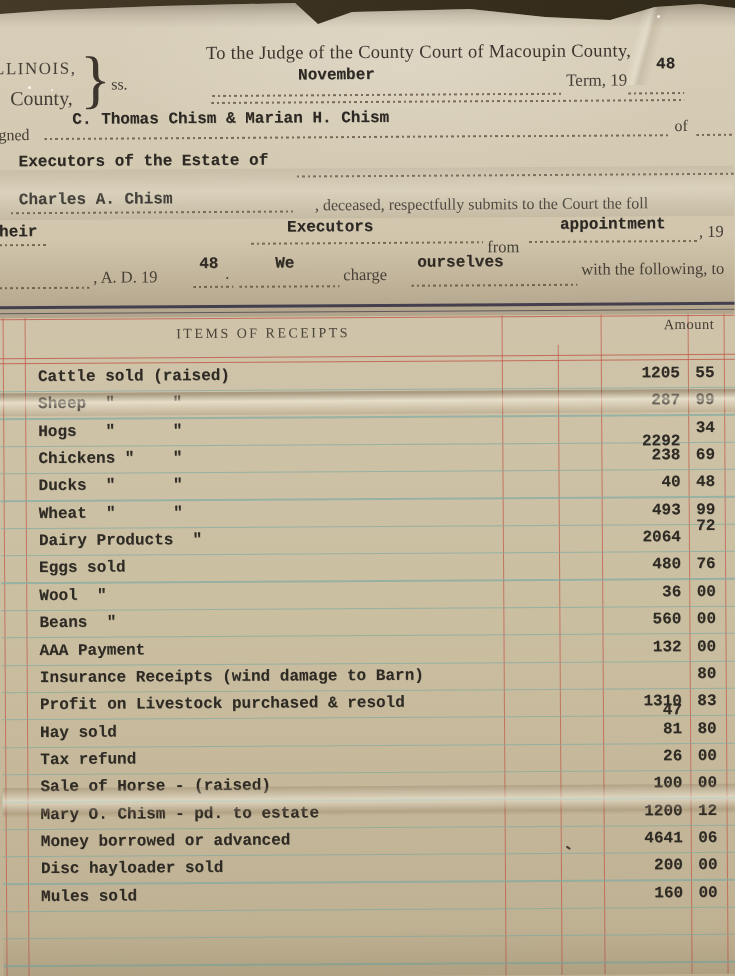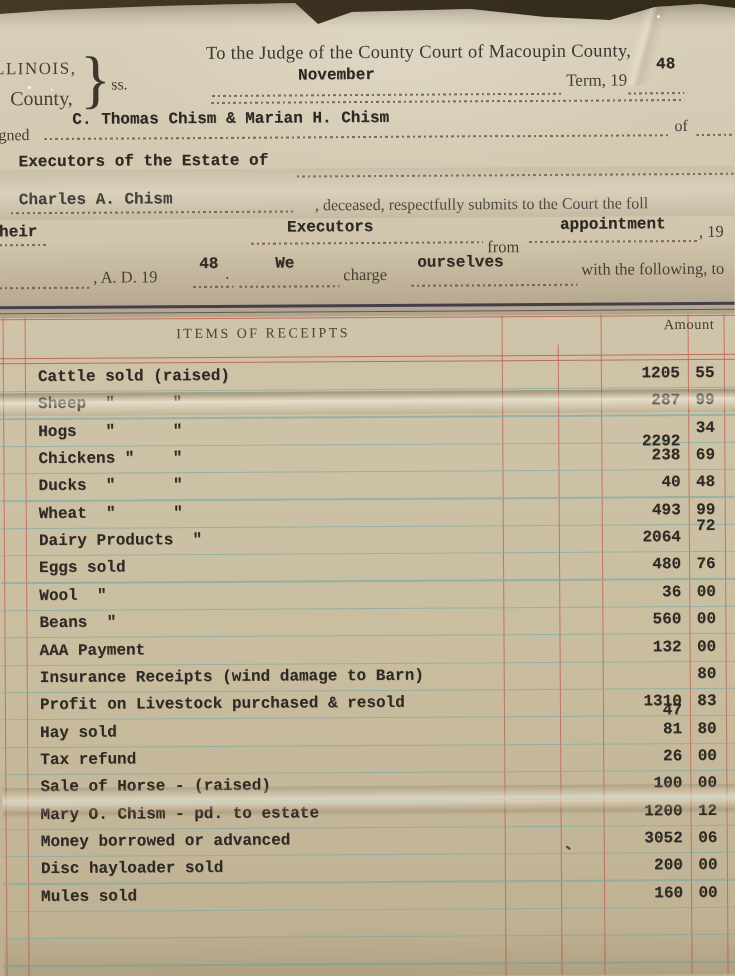--- a/index.html
+++ b/index.html
@@ -260,21 +260,21 @@
             <div class="row-dollars" style="top: 776.25px;">100</div>
             <div class="row-cents" style="top: 776.25px;">00</div>
           </div>
           <div>
             <div class="row-item" style="top: 803.6px;">Mary O. Chism - pd. to estate</div>
             <div class="row-dollars" style="top: 803.6px;">1200</div>
             <div class="row-cents" style="top: 803.6px;">12</div>
           </div>
           <div>
             <div class="row-item" style="top: 830.95px;">Money borrowed or advanced</div>
-            <div class="row-dollars" style="top: 830.95px;">3052</div>
+            <div class="row-dollars" style="top: 830.95px;">4641</div>
             <div class="row-cents" style="top: 830.95px;">06</div>
           </div>
           <div>
             <div class="row-item" style="top: 858.3px;">Disc hayloader sold</div>
             <div class="row-dollars" style="top: 858.3px;">200</div>
             <div class="row-cents" style="top: 858.3px;">00</div>
           </div>
           <div>
             <div class="row-item" style="top: 885.65px;">Mules sold</div>
             <div class="row-dollars" style="top: 885.65px;">160</div>

